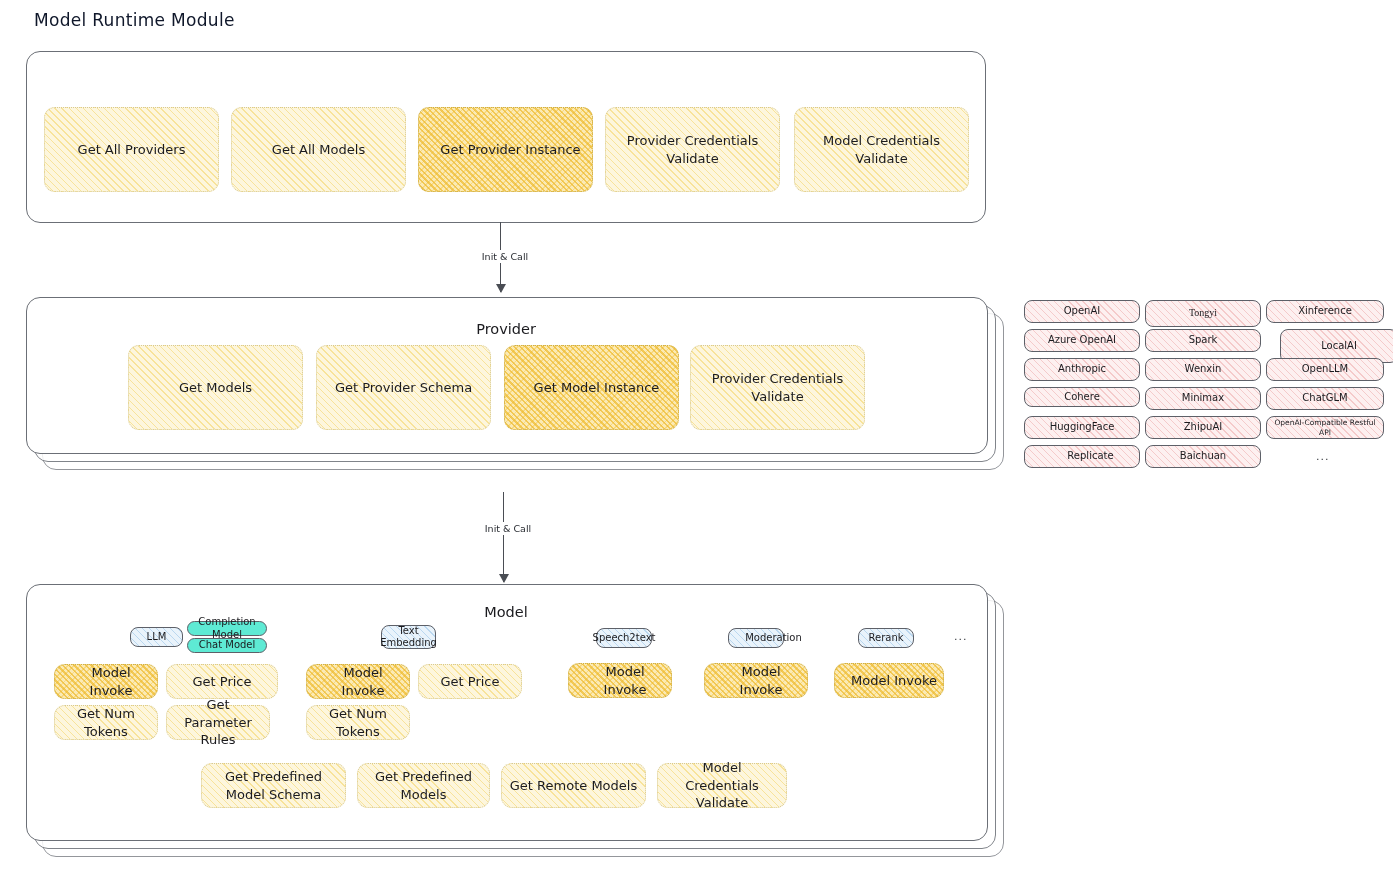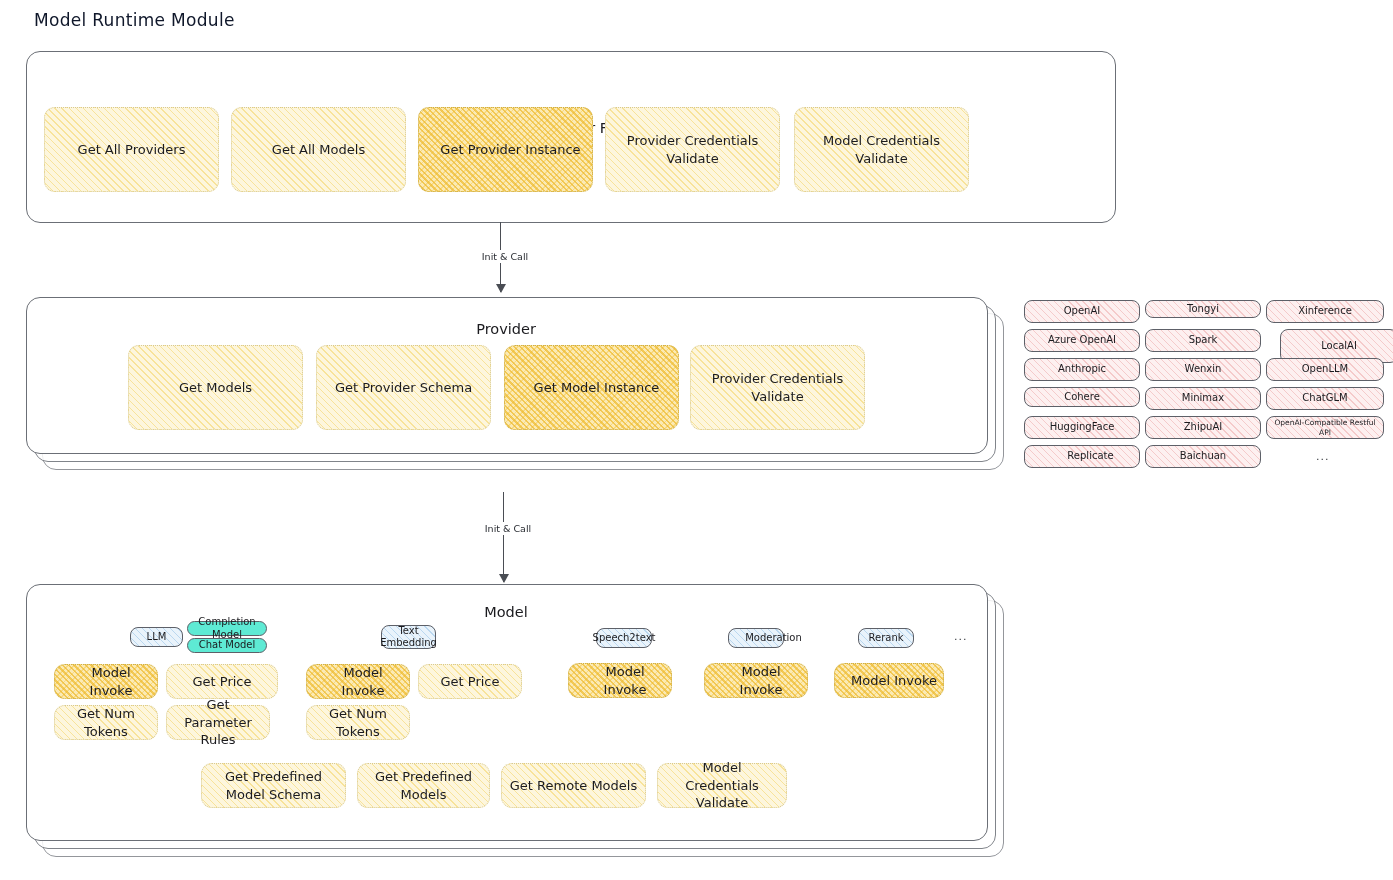--- a/index.html
+++ b/index.html
@@ -115,21 +115,21 @@
     position:absolute;font-size:13px;color:#3a3d42;letter-spacing:1px;
   }
 </style>
 </head>
 <body>
 
 <div class="canvas">
 
   <div id="page-title">Model Runtime Module</div>
 
-  <div class="stack" style="left:26px;top:51px;width:1088px;height:170px;">
+  <div class="stack" style="left:26px;top:51px;width:958px;height:170px;">
     <div class="panel"></div>
     <div class="panel-title" style="top:69px;">Model Provider Factory</div>
 
     <div class="hbox fill-yellow" style="left:18px;top:56px;width:175px;height:85px;">
       <span>Get All Providers</span>
     </div>
     <div class="hbox fill-yellow" style="left:205px;top:56px;width:175px;height:85px;">
       <span>Get All Models</span>
     </div>
     <div class="hbox fill-yellow-strong" style="left:392px;top:56px;width:175px;height:85px;">
@@ -184,21 +184,21 @@
     <div class="pill fill-pink" style="left:0px;top:87px;width:116px;height:20px;text-align:center;">
       <span>Cohere</span>
     </div>
     <div class="pill fill-pink" style="left:0px;top:116px;width:116px;height:23px;">
       <span>HuggingFace</span>
     </div>
     <div class="pill fill-pink" style="left:0px;top:145px;width:116px;height:23px;padding-left:20px;">
       <span>Replicate</span>
     </div>
 
-    <div class="pill fill-pink" style="left:121px;top:0px;width:116px;height:18px;">
+    <div class="pill fill-pink" style="left:121px;top:0px;width:116px;height:27px;font-family:Liberation Serif, serif;">
       <span>Tongyi</span>
     </div>
     <div class="pill fill-pink" style="left:121px;top:29px;width:116px;height:23px;">
       <span>Spark</span>
     </div>
     <div class="pill fill-pink" style="left:121px;top:58px;width:116px;height:23px;">
       <span>Wenxin</span>
     </div>
     <div class="pill fill-pink" style="left:121px;top:87px;width:116px;height:23px;">
       <span>Minimax</span>

